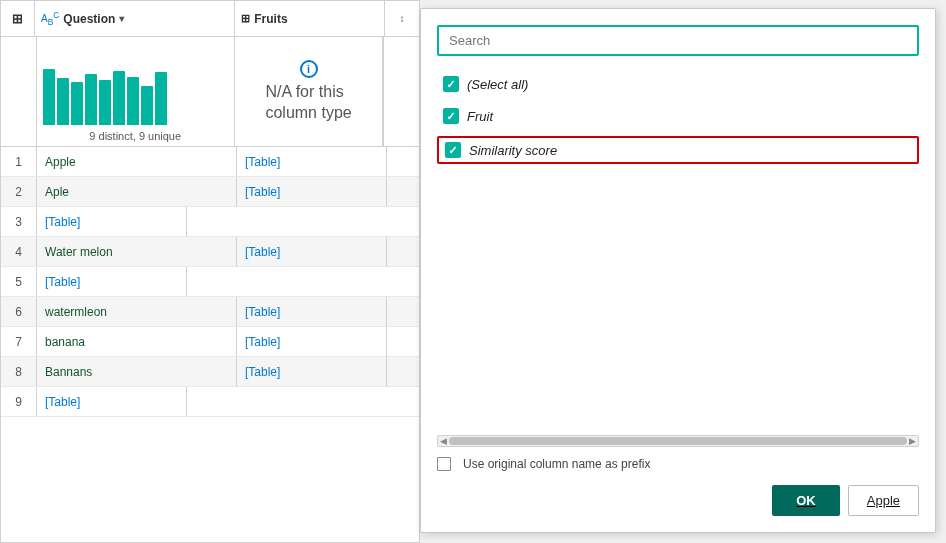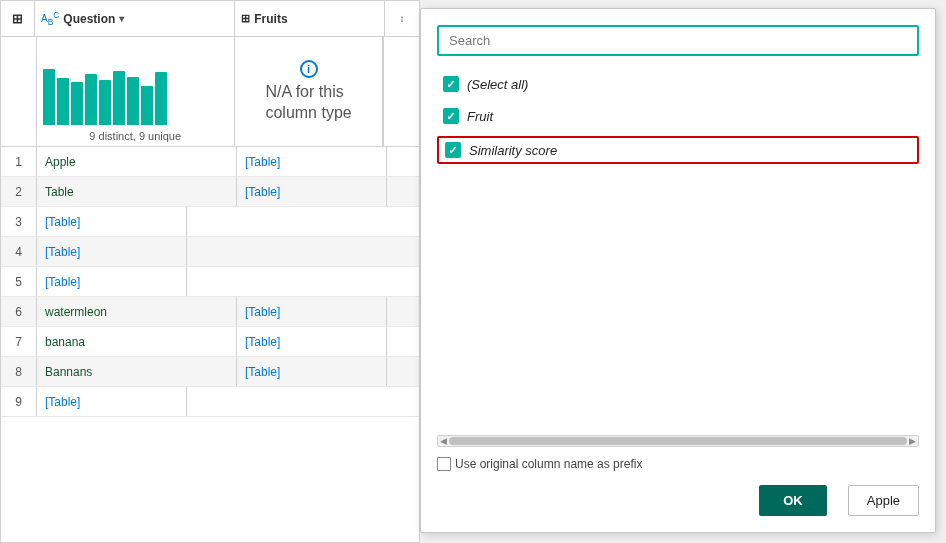--- a/index.html
+++ b/index.html
@@ -291,42 +291,43 @@
     .scroll-track {
       flex: 1;
       height: 8px;
       background: #c0c0c0;
       border-radius: 4px;
     }
 
     .prefix-row {
       display: flex;
       align-items: center;
-      gap: 4px;
+      gap: 12px;
     }
 
     .prefix-checkbox {
       width: 14px;
       height: 14px;
       border: 1px solid #888;
       background: #fff;
       border-radius: 1px;
       flex-shrink: 0;
     }
 
     .prefix-label {
       font-size: 12px;
       color: #444;
     }
 
     .dialog-footer {
       display: flex;
       justify-content: flex-end;
-      gap: 21px;
+      gap: 8px;
       margin-top: 4px;
+      text-decoration: underline;
     }
 
     .btn-ok {
       background: #00695c;
       color: #fff;
       border: none;
       padding: 7px 24px;
       font-size: 13px;
       border-radius: 2px;
       cursor: pointer;
@@ -395,29 +396,30 @@
   </div>
 
   <div id="table-rows">
       <div class="table-row" style="background: rgb(255, 255, 255);">
       <div class="cell-index">1</div>
       <div class="cell-question">Apple</div>
       <div class="cell-fruits">[Table]</div>
     </div>
       <div class="table-row" style="background: rgb(245, 245, 245);">
       <div class="cell-index">2</div>
-      <div class="cell-question">Table</div>
+      <div class="cell-question">Aple</div>
       <div class="cell-fruits">[Table]</div>
     </div>
       <div class="table-row" style="background: rgb(255, 255, 255);">
       <div class="cell-index">3</div>
       <div class="cell-fruits">[Table]</div>
     </div>
       <div class="table-row" style="background: rgb(245, 245, 245);">
       <div class="cell-index">4</div>
+      <div class="cell-question">Water melon</div>
       <div class="cell-fruits">[Table]</div>
     </div>
       <div class="table-row" style="background: rgb(255, 255, 255);">
       <div class="cell-index">5</div>
       <div class="cell-fruits">[Table]</div>
     </div>
       <div class="table-row" style="background: rgb(245, 245, 245);">
       <div class="cell-index">6</div>
       <div class="cell-question">watermleon</div>
       <div class="cell-fruits">[Table]</div>

